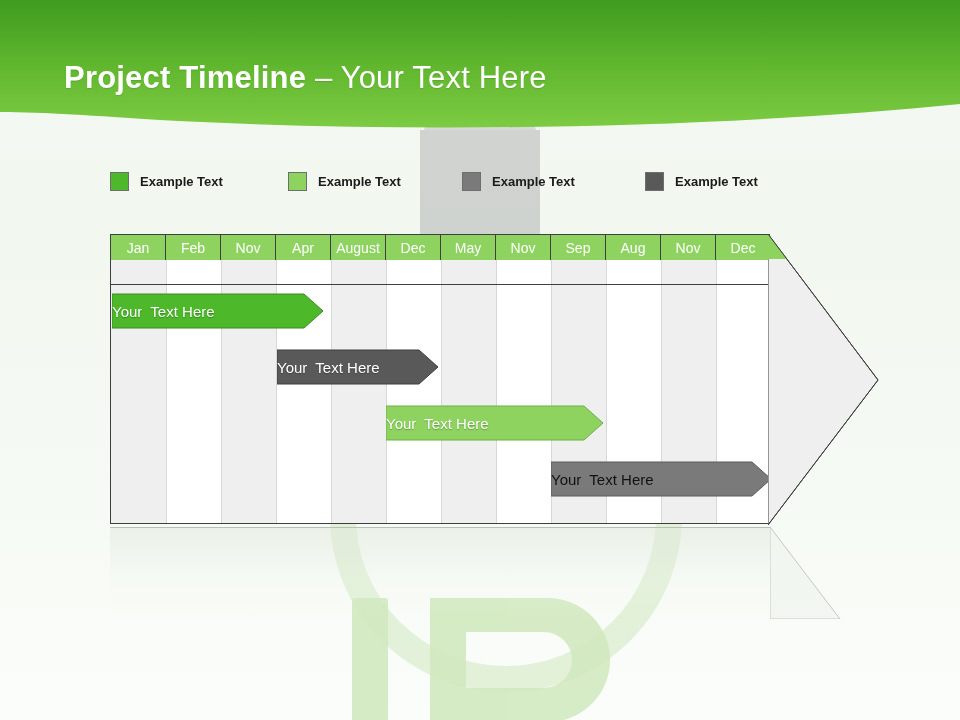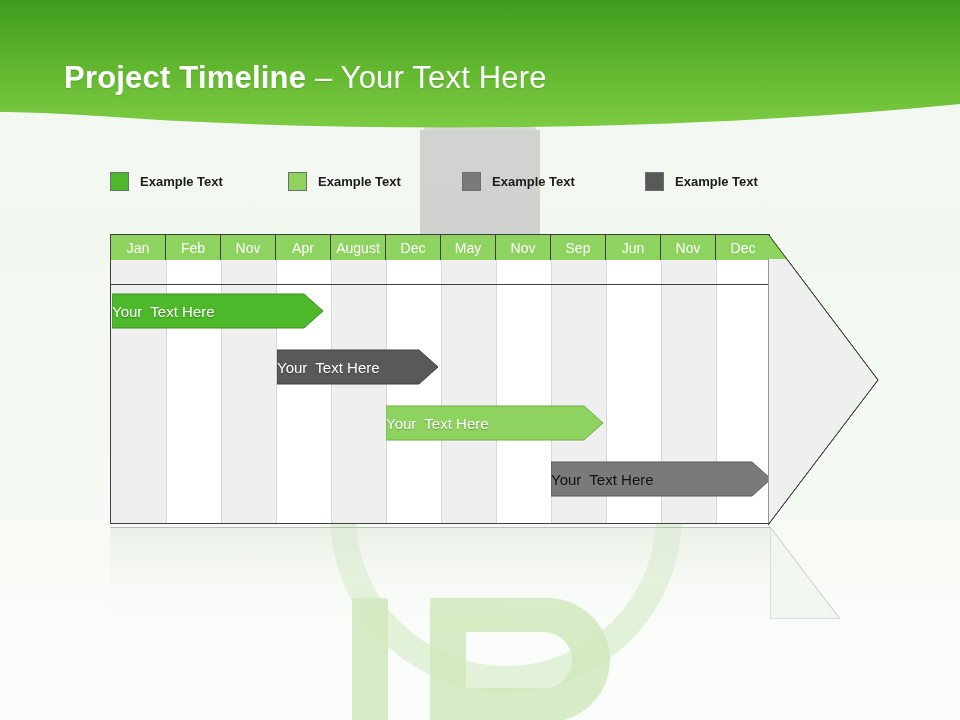--- a/index.html
+++ b/index.html
@@ -297,21 +297,21 @@
 
       <div class="col-head" style="left:0px;">Jan</div>
       <div class="col-head" style="left:55px;">Feb</div>
       <div class="col-head" style="left:110px;">Nov</div>
       <div class="col-head" style="left:165px;">Apr</div>
       <div class="col-head" style="left:220px;">August</div>
       <div class="col-head" style="left:275px;">Dec</div>
       <div class="col-head" style="left:330px;">May</div>
       <div class="col-head" style="left:385px;">Nov</div>
       <div class="col-head" style="left:440px;">Sep</div>
-      <div class="col-head" style="left:495px;">Jun</div>
+      <div class="col-head" style="left:495px;">Aug</div>
       <div class="col-head" style="left:550px;text-align:right;">Nov</div>
       <div class="col-head" style="left:605px;">Dec</div>
       <div class="head-underline"></div>
 
       <div class="bar" style="left:1px; top:58px; width:212px;">
         <svg width="212" height="36" viewBox="0 0 212 36" preserveAspectRatio="none">
           <path d="M0,1 H192 L211,18 L192,35 H0 Z" fill="#4cb82a" stroke="#3a8c20" stroke-width="1"></path>
         </svg>
         <span class="bar-label label-light">Your  Text Here</span>
       </div>

